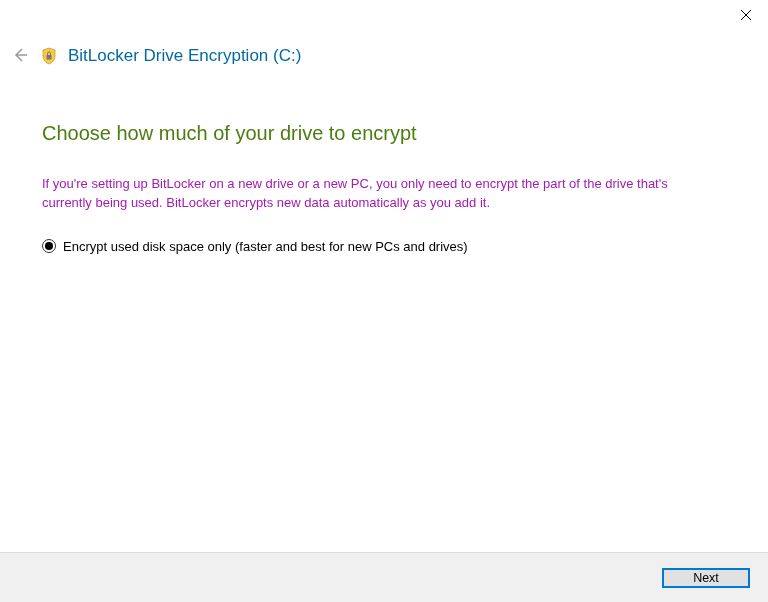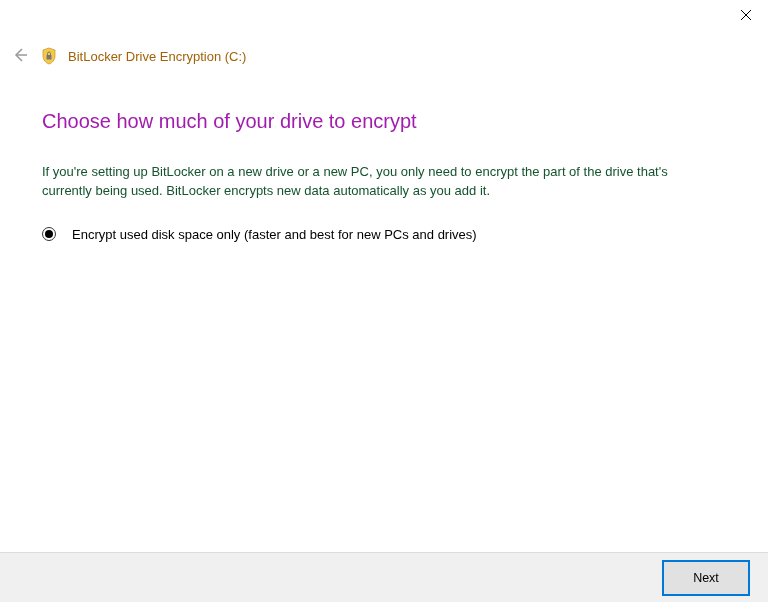--- a/index.html
+++ b/index.html
@@ -44,46 +44,47 @@
     }
     .back-arrow svg { width: 16px; height: 16px; }
     .shield-icon {
       width: 18px;
       height: 18px;
       display: flex;
       align-items: center;
       justify-content: center;
     }
     .header-title {
-      font-size: 13px;
-      color: #a16207;
+      font-size: 17px;
+      color: #0369a1;
     }
     .content {
       padding: 44px 38px 0 42px;
     }
     .page-heading {
-      color: #a21caf;
+      color: #4d7c0f;
       font-size: 20px;
       font-weight: 400;
       margin-bottom: 30px;
+      margin-top: 12px;
     }
     .body-text {
       font-size: 13px;
       line-height: 1.45;
-      color: #14532d;
+      color: #a21caf;
       margin-bottom: 20px;
       max-width: 660px;
     }
     .options {
       margin-top: 26px;
     }
     .radio-row {
       display: flex;
       align-items: center;
-      gap: 16px;
+      gap: 7px;
       margin-bottom: 14px;
       cursor: pointer;
     }
     .radio {
       width: 14px;
       height: 14px;
       border: 1px solid #333;
       border-radius: 50%;
       position: relative;
       flex-shrink: 0;
@@ -108,21 +109,21 @@
       background: #f0f0f0;
       border-top: 1px solid #dcdcdc;
       display: flex;
       align-items: center;
       justify-content: flex-end;
       padding-right: 18px;
       gap: 8px;
     }
     .btn {
       min-width: 88px;
-      height: 36px;
+      height: 20px;
       font-family: inherit;
       font-size: 12.5px;
       background: #e1e1e1;
       border: 1px solid #adadad;
       cursor: pointer;
       padding: 0 12px;
     }
     .btn.primary {
       border: 2px solid #0078d7;
       padding: 0 11px;

